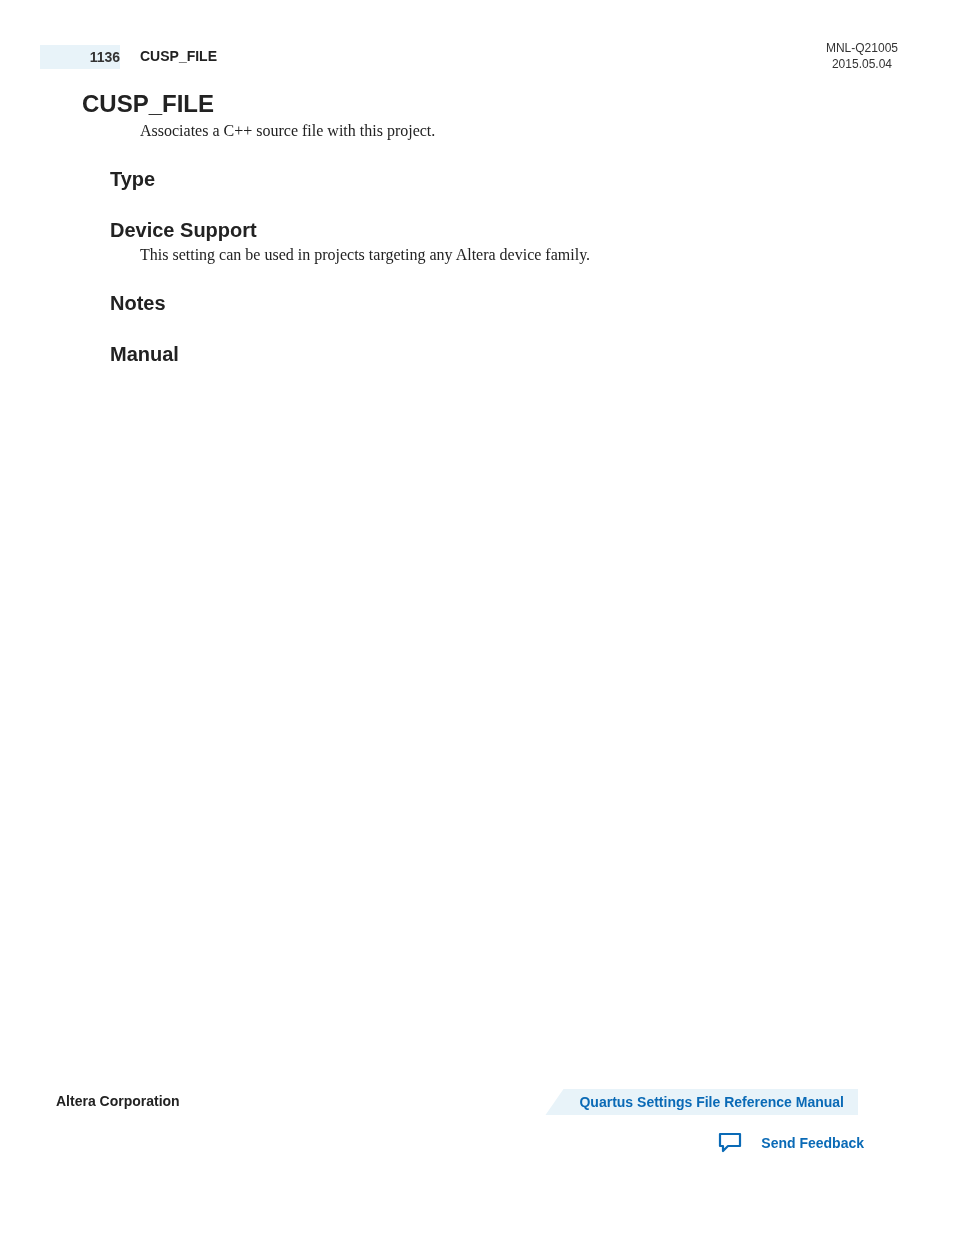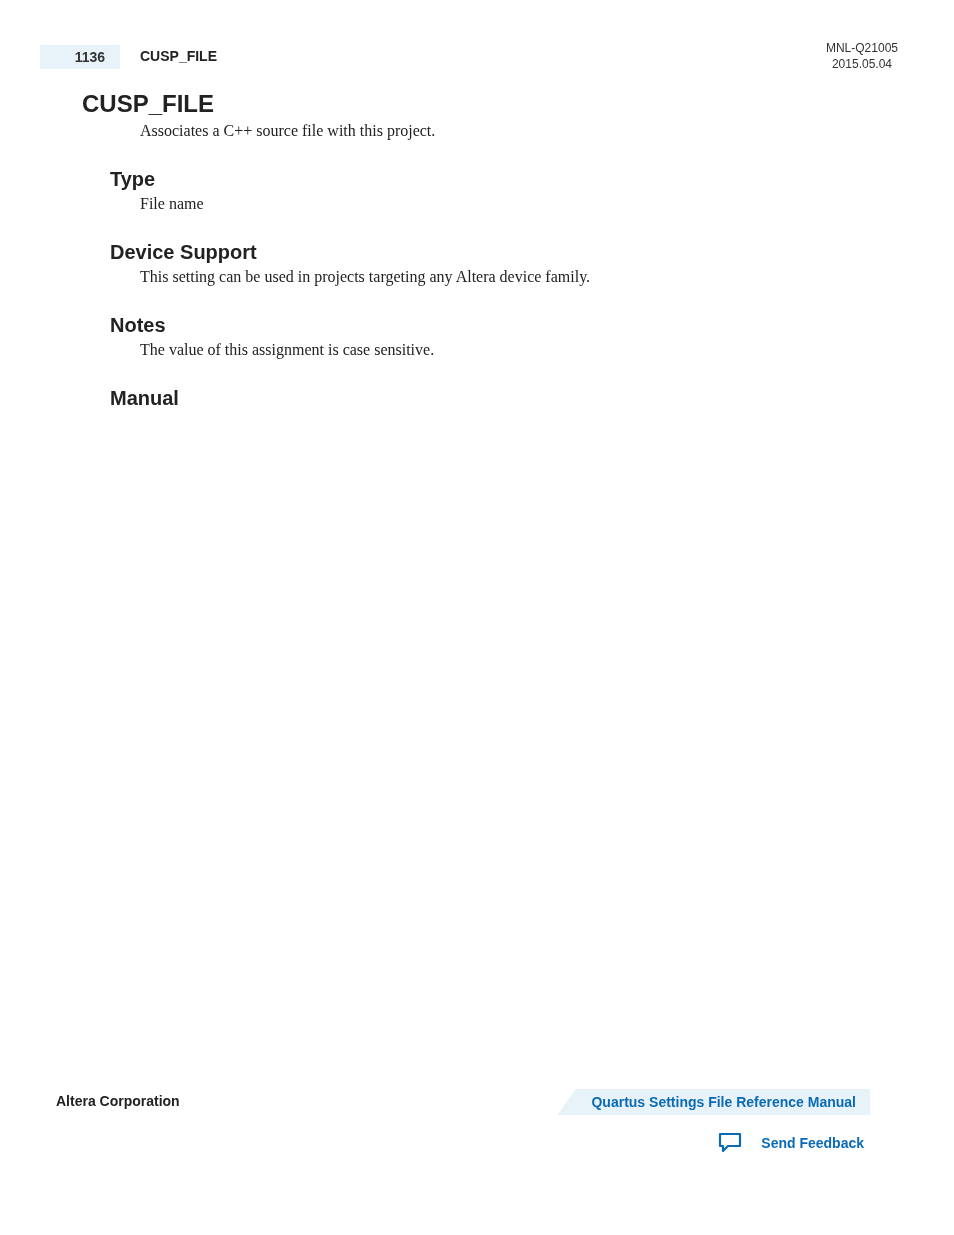--- a/index.html
+++ b/index.html
@@ -30,21 +30,20 @@
     width: 80px;
     height: 24px;
     background: #e8f3f9;
     color: #333;
     font-family: "Segoe UI", "Helvetica Neue", Arial, sans-serif;
     font-weight: 700;
     font-size: 14px;
     display: flex;
     align-items: center;
     justify-content: flex-end;
-    padding-right: 15px;
     box-sizing: border-box;
   }
   .header-title {
     position: absolute;
     left: 100px;
     top: 8px;
     font-family: "Segoe UI", "Helvetica Neue", Arial, sans-serif;
     font-weight: 700;
     font-size: 14px;
     color: #222;
@@ -100,21 +99,21 @@
     left: 0;
     top: 4px;
     font-family: "Segoe UI", "Helvetica Neue", Arial, sans-serif;
     font-weight: 700;
     font-size: 14px;
     color: #222;
     margin-left: 16px;
   }
   .footer-ribbon {
     position: absolute;
-    right: 4px;
+    right: 16px;
     top: 0;
     height: 26px;
     background: #e8f3f9;
     display: flex;
     align-items: center;
     padding-left: 34px;
     padding-right: 14px;
     clip-path: polygon(18px 0, 100% 0, 100% 100%, 0 100%);
   }
   .footer-ribbon a, .footer-ribbon span.link {
@@ -155,27 +154,25 @@
     <div class="doc-id-block">
       <div>MNL-Q21005</div>
       <div>2015.05.04</div>
     </div>
   </div>
 
   <div class="main-heading">CUSP_FILE</div>
   <div class="intro-para">Associates a C++ source file with this project.</div>
 
   <div class="section-heading">Type</div>
-  <div class="section-body">File name</div>
 
   <div class="section-heading">Device Support</div>
   <div class="section-body">This setting can be used in projects targeting any Altera device family.</div>
 
   <div class="section-heading">Notes</div>
-  <div class="section-body">The value of this assignment is case sensitive.</div>
 
   <div class="section-heading">Manual</div>
 
   <div class="footer-row">
     <div class="footer-company">Altera Corporation</div>
     <div class="footer-ribbon">
       <span class="link">Quartus Settings File Reference Manual</span>
     </div>
   </div>
 

